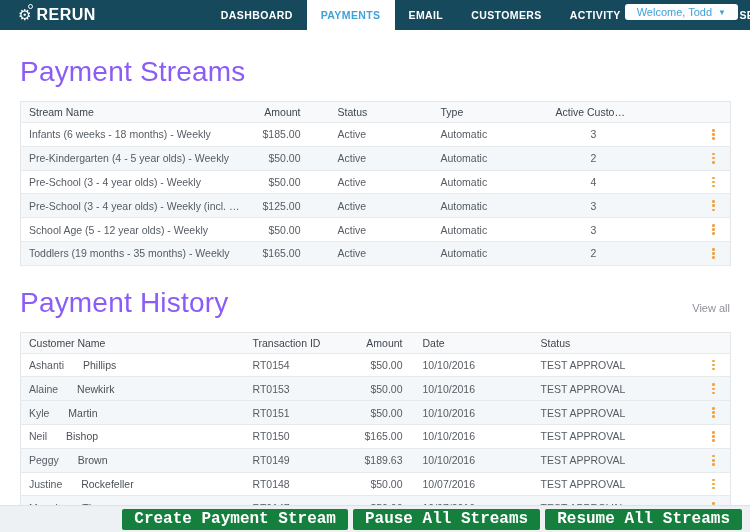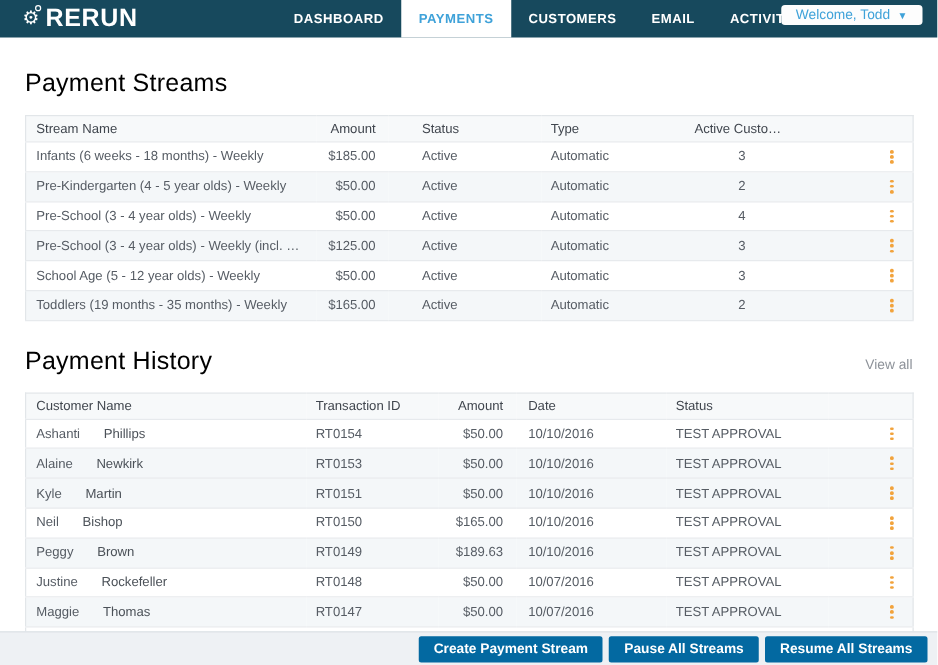--- a/index.html
+++ b/index.html
@@ -27,21 +27,21 @@
   }
   .brand .gear {
     color: #ffffff; font-size: 15px; line-height: 1;
     margin-right: 5px; position: relative; top: -1px;
   }
   .brand .gear-small {
     position: absolute; top: 4px; left: 28px;
     width: 5px; height: 5px; border: 1.5px solid #fff; border-radius: 50%;
   }
   .brand .name {
-    color: #ffffff; font-weight: bold; font-size: 20px; letter-spacing: 0.5px;
+    color: #ffffff; font-weight: bold; font-size: 16px; letter-spacing: 0.5px;
   }
   .nav {
     display: flex; align-items: stretch; margin-left: 95px;
   }
   .nav-item {
     display: flex; align-items: center;
     padding: 0 14px;
     color: #ffffff; font-size: 10.5px; font-weight: bold; letter-spacing: 0.4px;
     cursor: pointer;
   }
@@ -56,21 +56,21 @@
     padding: 2px 12px;
     font-size: 11px; color: #3fa2d9;
     display: flex; align-items: center; gap: 6px;
     cursor: pointer;
   }
   .welcome .caret { font-size: 8px; color: #3fa2d9; }
 
   
   .content { padding: 0 20px; }
   h1.section-title {
-    font-size: 20px; font-weight: 400; color: #000000;
+    font-size: 28px; font-weight: 400; color: #8b5cf6;
     letter-spacing: 0.2px;
   }
   .streams-title { margin: 26px 0 13px 0; }
   .history-head {
     display: flex; align-items: baseline; justify-content: space-between;
     margin: 21px 0 13px 0;
   }
   .view-all {
     font-size: 11px; color: #8d9299; cursor: pointer; text-decoration: none;
   }
@@ -118,41 +118,41 @@
   
   .footerbar {
     position: absolute; left: 0; bottom: 0;
     width: 750px; height: 27px;
     background: #eef1f4;
     border-top: 1px solid #dde2e6;
     display: flex; align-items: center; justify-content: flex-end;
     gap: 5px; padding-right: 8px;
   }
   .btn {
-    background: #0369a1; color: #ffffff;
-    font-family: Liberation Sans, sans-serif;
-    font-size: 11px; font-weight: bold;
+    background: #15803d; color: #ffffff;
+    font-family: Liberation Mono, monospace;
+    font-size: 16px; font-weight: bold;
     border: none; border-radius: 2px;
     padding: 4px 12px; cursor: pointer; line-height: 13px;
   }
 </style>
 </head>
 <body>
 
 <div class="topbar">
   <div class="brand">
     <span class="gear">⚙</span>
     <span class="gear-small"></span>
     <span class="name">RERUN</span>
   </div>
   <div class="nav">
     <div class="nav-item">DASHBOARD</div>
     <div class="nav-item active">PAYMENTS</div>
+    <div class="nav-item">EMAIL</div>
     <div class="nav-item">CUSTOMERS</div>
-    <div class="nav-item">EMAIL</div>
     <div class="nav-item">ACTIVITY</div>
     <div class="nav-item">CHECKOUT</div>
     <div class="nav-item">SETTINGS</div>
   </div>
   <div class="welcome">
     <span>Welcome, Todd</span>
     <span class="caret">▼</span>
   </div>
 </div>
 

